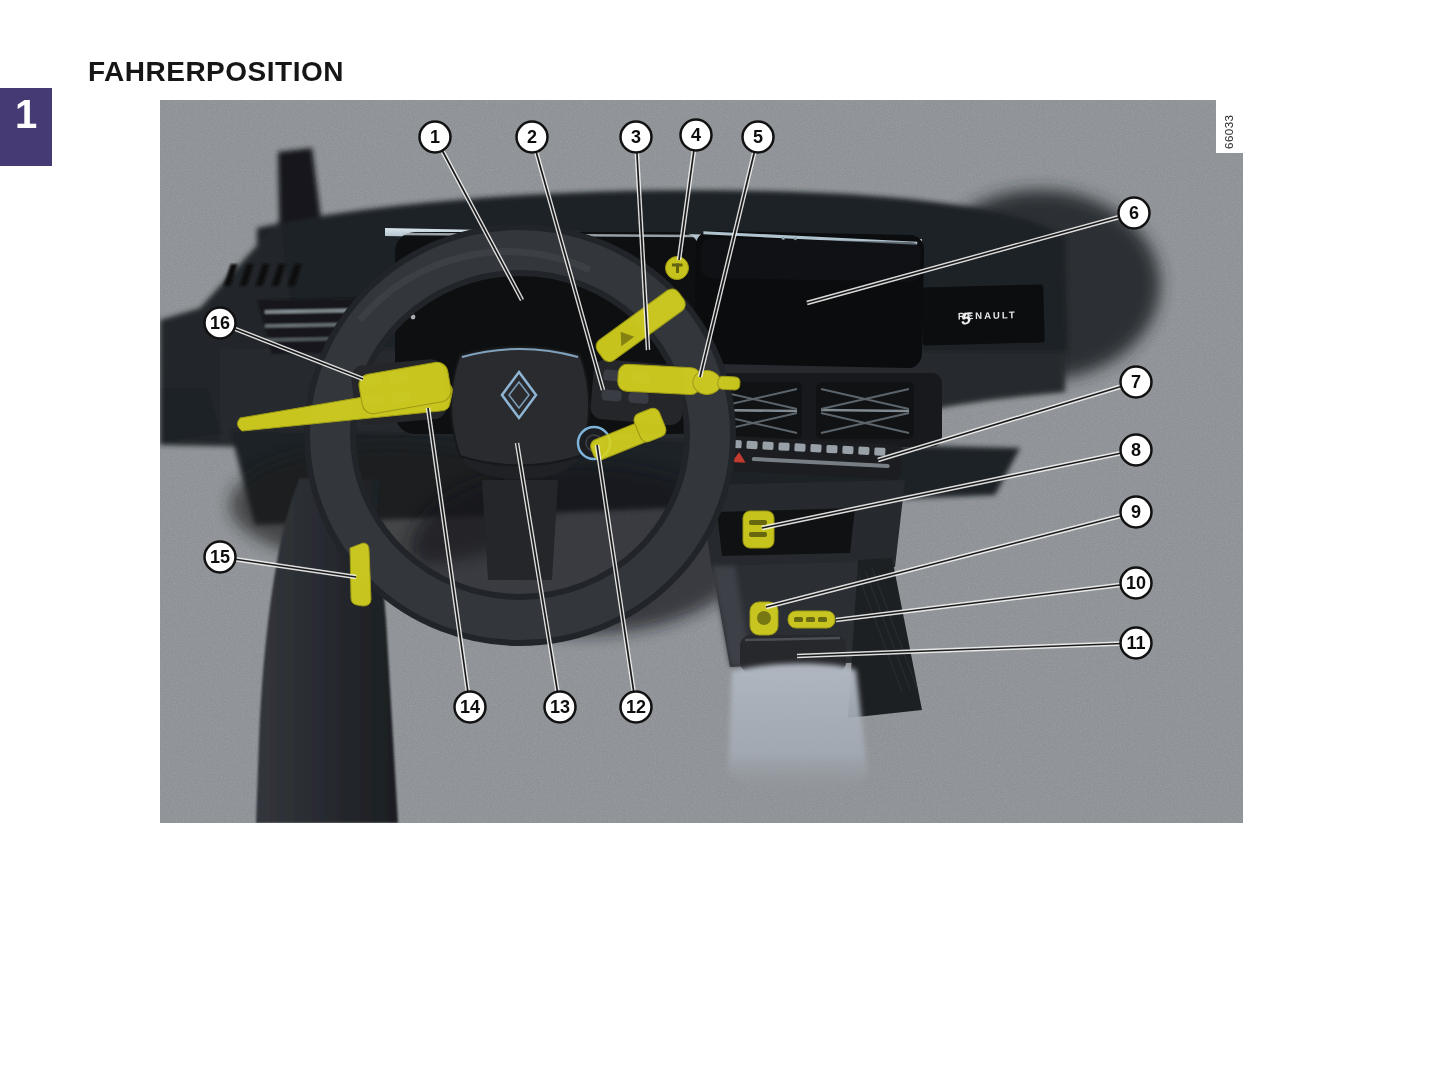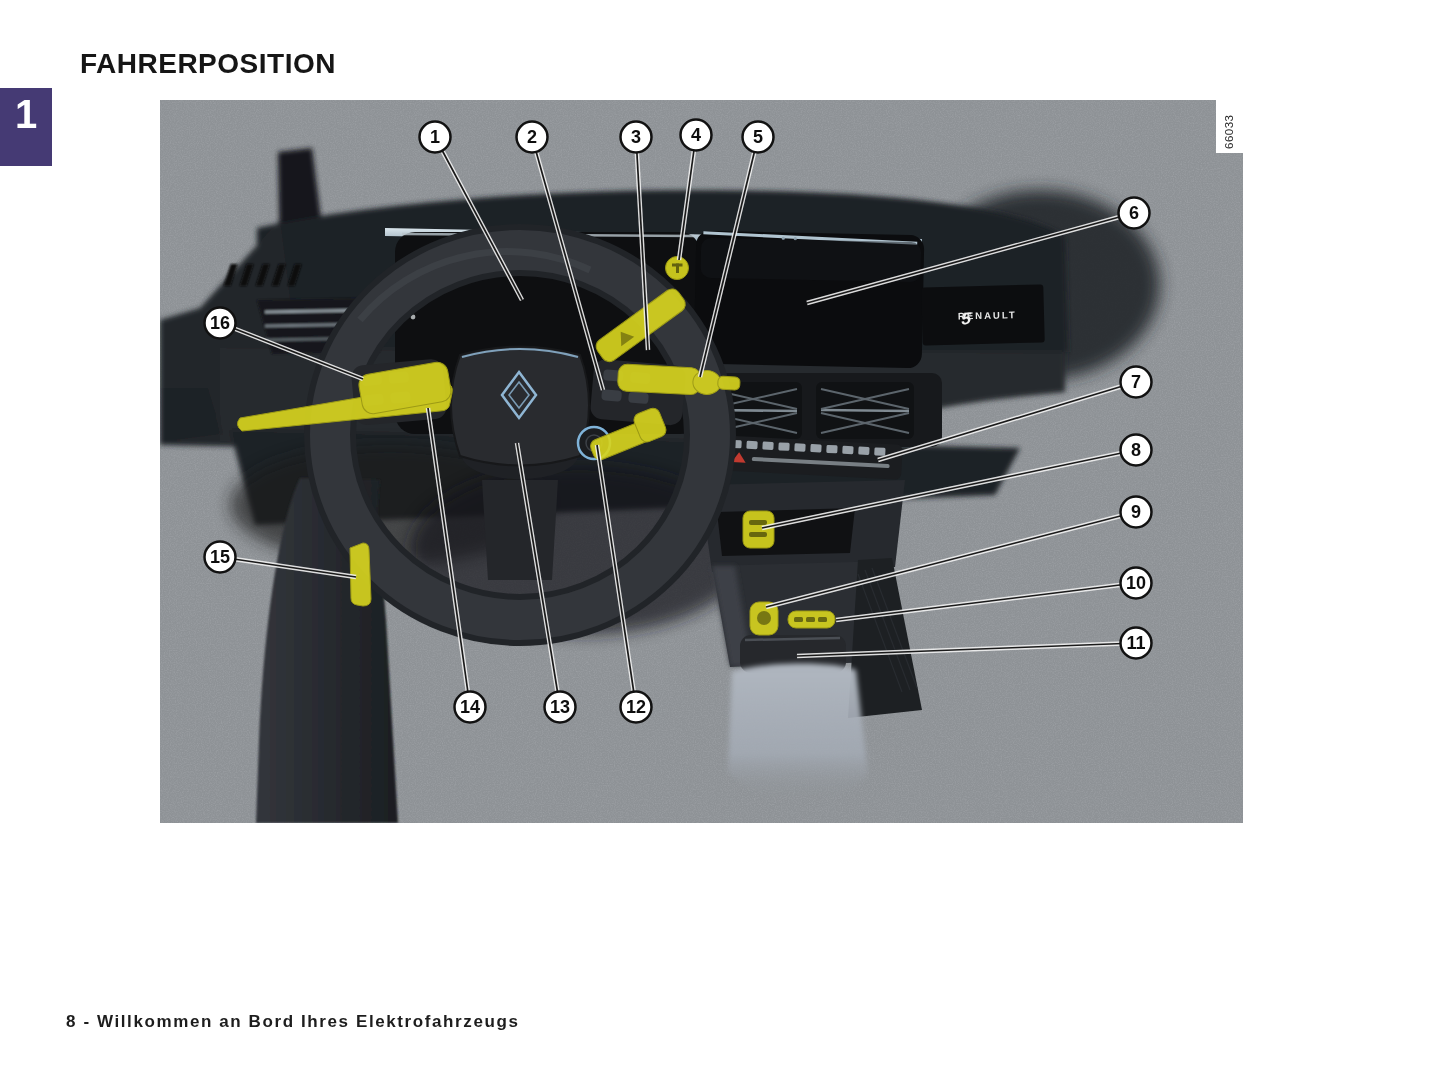--- a/index.html
+++ b/index.html
@@ -1,18 +1,18 @@
 <!DOCTYPE html>
 <html><head>
 <meta charset="utf-8">
 <style>
   html,body{margin:0;padding:0;background:#ffffff;}
   .page{position:relative;width:1445px;height:1070px;background:#ffffff;overflow:hidden;
         font-family:"Liberation Sans",sans-serif;}
-  .title{position:absolute;left:72px;top:40px;margin:8px;font-size:28px;font-weight:bold;
+  .title{position:absolute;left:72px;top:40px;margin:16px;font-size:28px;font-weight:bold;
          letter-spacing:0.5px;color:#161616;}
   .chapter-badge{position:absolute;left:0;top:88px;width:52px;height:78px;background:#453a74;
          display:flex;align-items:flex-start;justify-content:center;}
   .chapter-badge span{color:#ffffff;font-size:40px;font-weight:bold;line-height:1.0;margin-top:6px;}
   .photo-wrap{position:absolute;left:160px;top:100px;width:1083px;height:723px;margin:0;}
   .footer{position:absolute;left:66px;top:1012px;font-size:17px;font-weight:bold;
           letter-spacing:1.6px;color:#1d1d1d;}
   svg text{font-family:"Liberation Sans",sans-serif;}
 </style>
 </head>
@@ -322,14 +322,13 @@
           <text x="60" y="223" text-anchor="middle" dy="0.36em" font-size="18" font-weight="bold" fill="#0d0d0d">16</text>
         </g>
 
     <g>
       <rect x="1056" y="0" width="27" height="53" fill="#ffffff"></rect>
       <text transform="translate(1073,49) rotate(-90)" font-size="11.5" fill="#2b2b2b" letter-spacing="0.5">66033</text>
     </g>
   </svg>
   </figure>
 
-  <div class="footer">8 - Willkommen an Bord Ihres Elektrofahrzeugs</div>
 </div>
 
 </body></html>

